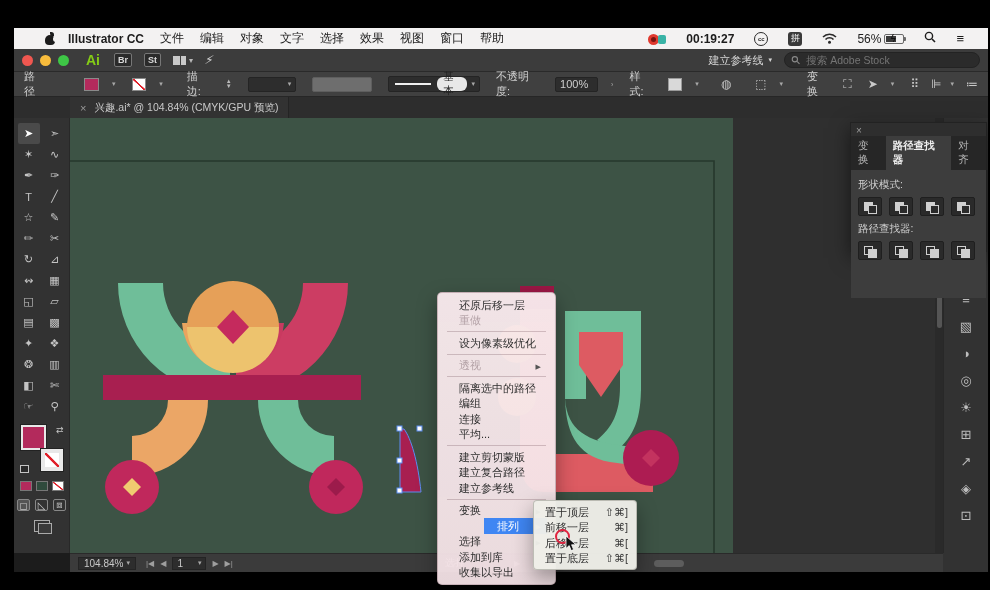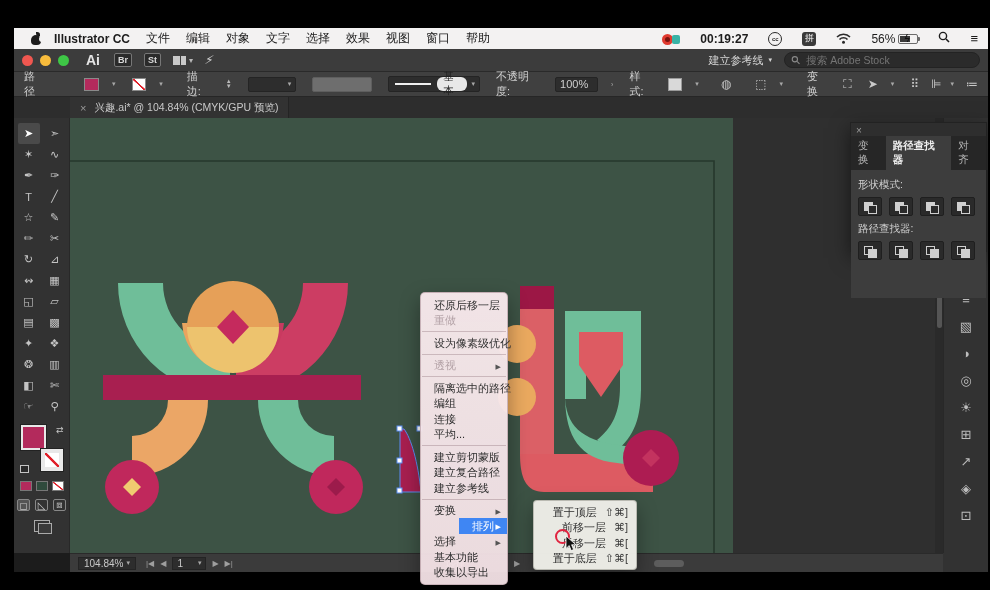--- a/index.html
+++ b/index.html
@@ -2,21 +2,21 @@
 <html><head>
 <meta charset="utf-8">
 <style>
   html,body{margin:0;padding:0;background:#000;width:990px;height:590px;overflow:hidden;
     font-family:"Liberation Sans","DejaVu Sans",sans-serif;-webkit-font-smoothing:antialiased;}
   *{box-sizing:border-box;}
   #screen{position:absolute;left:14px;top:28px;width:974px;height:544px;background:#3a3a3a;}
 
   
   .macbar{position:absolute;left:0;top:0;width:100%;height:21px;background:#f3f2f2;display:flex;
-    align-items:center;font-size:12px;color:#1c1c1c;padding:0 10px;}
+    align-items:center;font-size:12px;color:#1c1c1c;padding:0 24px;}
   .apple{width:12px;height:12px;position:relative;margin:0 12px 0 6px;}
   .apple .body{position:absolute;left:1px;top:2px;width:10px;height:10px;background:#1c1c1c;border-radius:5px 5px 4px 4px;}
   .apple .bite{position:absolute;right:-3px;top:3px;width:6px;height:6px;background:#f3f2f2;border-radius:50%;}
   .apple .leaf{position:absolute;left:6px;top:-1px;width:4px;height:4px;background:#1c1c1c;border-radius:0 70% 0 70%;}
   .mb-app{font-weight:bold;margin-right:16px;}
   .mb-item{margin-right:16px;cursor:default;}
   .macbar-right{margin-left:auto;display:flex;align-items:center;gap:20px;}
   .rec-icon{position:relative;width:18px;height:12px;}
   .rec-icon .r1{position:absolute;left:0;top:1px;width:11px;height:11px;border-radius:50%;background:#e03a2f;}
   .rec-icon .r2{position:absolute;left:3px;top:4px;width:5px;height:5px;border-radius:50%;background:#7a1410;}
@@ -32,21 +32,21 @@
   .batt-fill{position:absolute;left:1px;top:1px;bottom:1px;width:55%;background:#3a3a3a;}
   .batt-tip{position:absolute;right:-3px;top:2.5px;width:2px;height:4px;background:#6b6b6b;border-radius:0 1px 1px 0;}
   .batt-bolt{position:absolute;left:5px;top:-2px;font-size:10px;color:#111;}
   .glyph-btn{color:#1c1c1c;font-size:13px;}
 
   
   .titlebar{position:absolute;left:0;top:21px;width:100%;height:23px;background:#3c3c3c;display:flex;
     align-items:center;padding:0 8px;border-bottom:1px solid #2a2a2a;}
   .tl{width:11px;height:11px;border-radius:50%;margin-right:7px;}
   .tl.red{background:#f05750;} .tl.yellow{background:#f8bc3c;} .tl.green{background:#3ec746;}
-  .ai-badge{color:#e5e5e5;font-weight:bold;font-size:14px;margin:0 14px 0 10px;}
+  .ai-badge{color:#84cc16;font-weight:bold;font-size:14px;margin:0 14px 0 10px;}
   .sq-badge{background:#2a2a2a;color:#d8d8d8;border:1px solid #777;border-radius:2px;font-size:9px;
     padding:1px 3px;margin-right:12px;font-weight:bold;}
   .layout-icon{display:inline-flex;gap:1px;margin-right:3px;}
   .layout-icon i{display:block;width:5px;height:9px;background:#c9c9c9;}
   .layout-icon i:first-child{width:7px;}
   .chev{color:#b8b8b8;font-size:8px;margin-right:12px;}
   .share-icon{color:#d0d0d0;font-size:12px;transform:skewX(-12deg);}
   .titlebar-right{margin-left:auto;display:flex;align-items:center;gap:12px;}
   .workspace-btn{color:#d6d6d6;font-size:11px;display:flex;align-items:center;gap:5px;}
   .search-field{width:196px;height:16px;background:#2b2b2b;border:1px solid #232323;border-radius:8px;
@@ -137,34 +137,34 @@
   .pf-body{background:#3d3d3d;height:100%;padding:5px 7px;}
   .pf-label{color:#cfcfcf;margin:3px 0 5px;}
   .pf-row{display:flex;gap:7px;margin-bottom:6px;}
   .pf-btn{width:24px;height:19px;background:#2a2a2a;border:1px solid #1f1f1f;border-radius:2px;position:relative;}
   .pf-btn .sqA{position:absolute;left:5px;top:4px;width:9px;height:9px;background:#cfcfcf;}
   .pf-btn .sqB{position:absolute;left:9px;top:7px;width:9px;height:9px;border:1px solid #cfcfcf;background:#2a2a2a;}
   .pf-btn.alt .sqA{background:none;border:1px solid #cfcfcf;}
   .pf-btn.alt .sqB{background:#cfcfcf;border:none;}
 
   
-  .ctx-menu{position:absolute;left:406px;top:264px;width:88px;background:linear-gradient(180deg,rgba(247,233,236,.97),rgba(244,226,230,.95));
+  .ctx-menu{position:absolute;left:423px;top:264px;width:119px;background:linear-gradient(180deg,rgba(247,233,236,.97),rgba(244,226,230,.95));
     border:1px solid rgba(150,120,128,.45);border-radius:5px;box-shadow:0 8px 20px rgba(0,0,0,.35);
-    padding:4px 0;z-index:40;font-size:11px;color:#2e2e2e;}
+    padding:4px 8px;z-index:40;font-size:11px;color:#2e2e2e;}
   .cm-item{position:relative;padding:1.5px 8px 1.5px 13px;line-height:12.5px;white-space:nowrap;}
   .cm-item.disabled{color:rgba(80,55,62,.38);}
   .cm-item.highlighted{background:#3f86f3;color:#fff;margin-left:38px;}
   .cm-item .arrow{position:absolute;right:6px;top:3px;font-size:7px;color:#555;}
   .cm-item.highlighted .arrow{color:#fff;}
   .cm-sep{height:1px;background:rgba(120,85,95,.3);margin:3px 1px;}
 
   .sub-menu{position:absolute;left:519px;top:472px;width:104px;background:rgba(238,238,232,.97);
     border:1px solid rgba(140,140,130,.5);border-radius:4px;box-shadow:0 8px 20px rgba(0,0,0,.35);
     padding:3px 0;z-index:41;font-size:11px;color:#2e2e2e;}
-  .sm-item{display:flex;justify-content:flex-end;padding:1.5px 8px 1.5px 11px;line-height:12.5px;white-space:nowrap;}
+  .sm-item{display:flex;justify-content:space-between;padding:1.5px 8px 1.5px 11px;line-height:12.5px;white-space:nowrap;}
   .sm-item .sc{color:#3a3a3a;margin-left:8px;}
 
   .click-ring{position:absolute;left:541px;top:501px;width:15px;height:15px;border:2.5px solid #e02440;
     border-radius:50%;z-index:50;}
   .cursor{position:absolute;left:551px;top:508px;z-index:51;}
 </style>
 </head>
 <body>
 
 <div id="screen">
@@ -500,21 +500,21 @@
       <div class="cm-item normal">连接</div>
       <div class="cm-item normal">平均...</div>
       <div class="cm-sep"></div>
       <div class="cm-item normal">建立剪切蒙版</div>
       <div class="cm-item normal">建立复合路径</div>
       <div class="cm-item normal">建立参考线</div>
       <div class="cm-sep"></div>
       <div class="cm-item normal">变换<span class="arrow">▶</span></div>
       <div class="cm-item highlighted">排列<span class="arrow">▶</span></div>
       <div class="cm-item normal">选择<span class="arrow">▶</span></div>
-      <div class="cm-item normal">基本功能</div>
+      <div class="cm-item normal">添加到库</div>
       <div class="cm-item normal">收集以导出</div>
     </div>
 
   <div class="sub-menu">
       <div class="sm-item">
         <span>置于顶层</span>
         <span class="sc">⇧⌘]</span>
       </div>
       <div class="sm-item">
         <span>前移一层</span>

